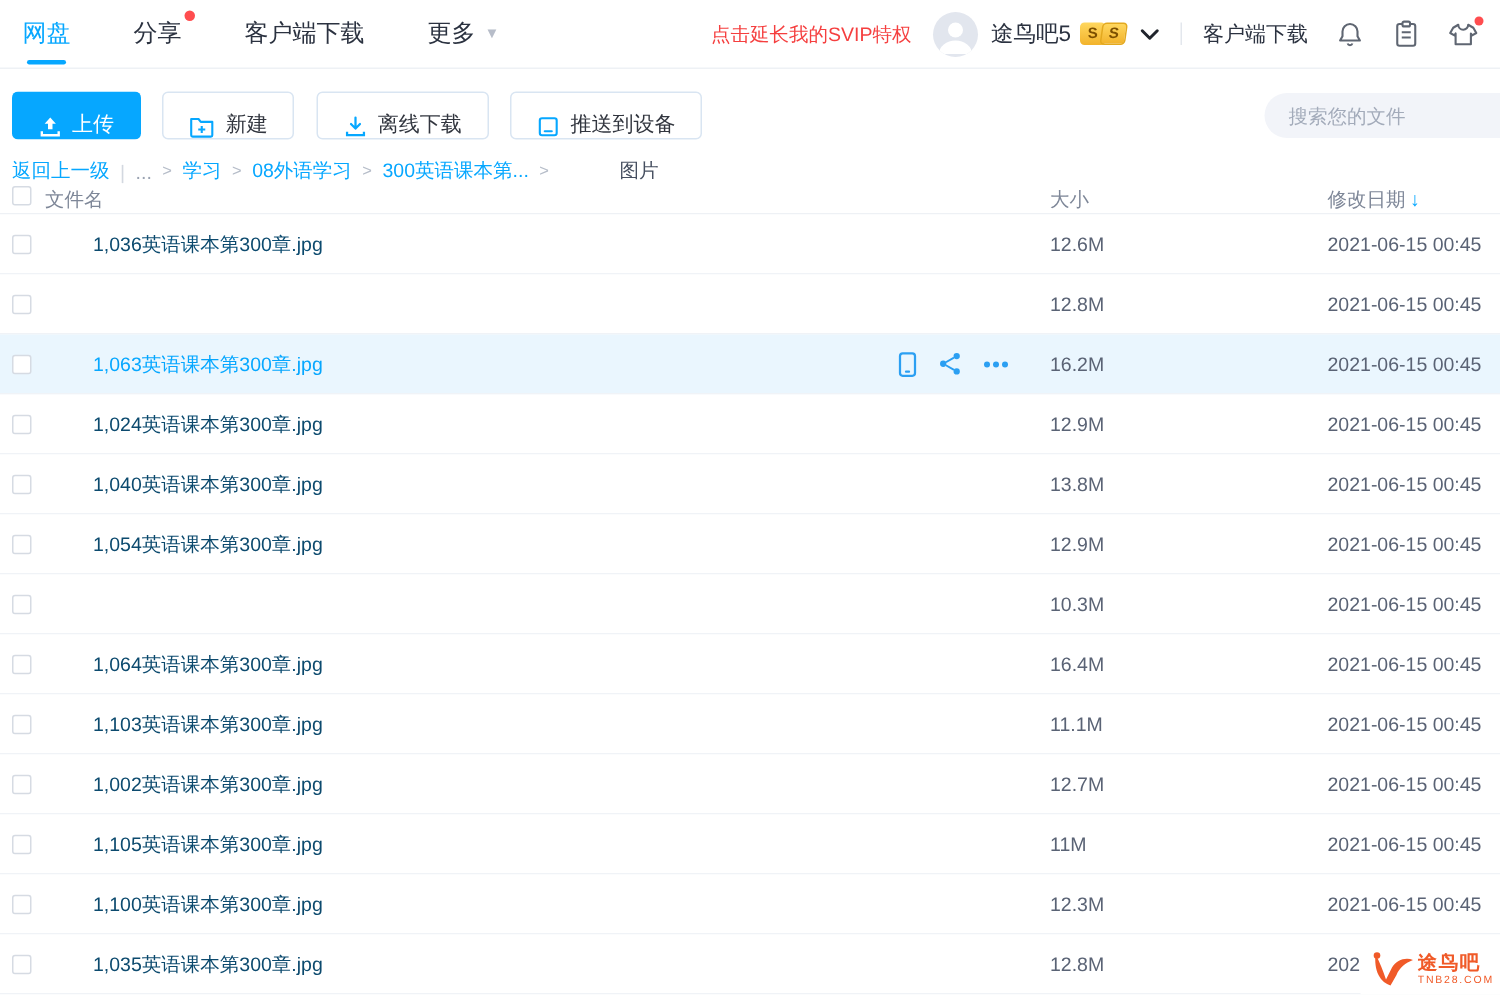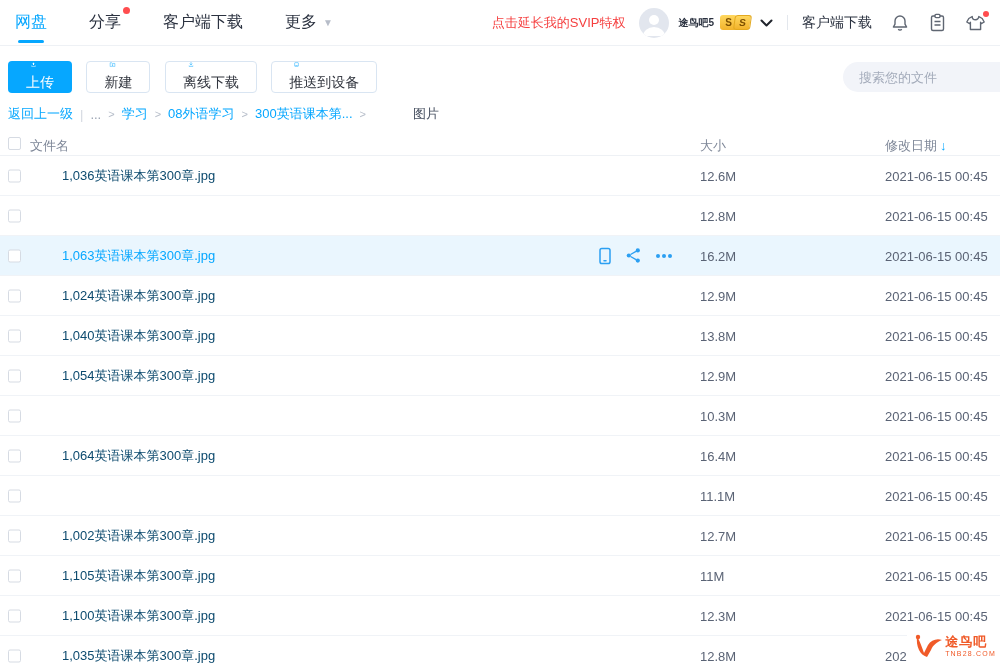--- a/index.html
+++ b/index.html
@@ -17,57 +17,57 @@
     transform:translateX(-50%); width:26px; height:3px; border-radius:2px; background:#06a7ff; }
   .red-dot { position:absolute; top:7px; right:-9px; width:7px; height:7px;
     border-radius:50%; background:#ff4d4f; }
   .nav-caret { margin-left:6px; color:#b7bdc9; font-size:10px; }
 
   .nav-right { display:flex; align-items:center; }
   .svip-link { color:#f53f3f; font-size:13px; cursor:pointer; }
   .avatar { width:30px; height:30px; border-radius:50%; background:#e2e6ee;
     margin:0 9px 0 14px; position:relative; overflow:hidden; flex:none; }
   .avatar svg { position:absolute; left:0; top:0; }
-  .username { font-size:10px; color:#2b3240;font-weight:bold; }
+  .username { font-size:15px; color:#2b3240; }
   .vip-badges { display:flex; margin-left:6px; }
   .vip-badge { width:17px; height:15px; border-radius:3px;
     background:linear-gradient(#ffd75e,#f2b32c); color:#7c4f00; font-size:10px;
     font-weight:bold; display:flex; align-items:center; justify-content:center; }
   .vip-badge.b2 { transform:skewX(-8deg); margin-left:-3px; border:1px solid #e3a91f; }
   .user-caret { margin:0 0 0 9px; display:flex; }
   .v-divider { width:1px; height:15px; background:#e3e7ed; margin:0 14px; }
   .client-dl { font-size:14px; color:#2b3240; }
   .hdr-icon { margin-left:18px; color:#5f6672; display:flex; position:relative; cursor:pointer; }
   .hdr-icon .red-dot { top:-2px; right:-3px; width:6px; height:6px; }
 
   
   .toolbar { position:relative; margin:15px 0 0 8px; height:32px; }
-  .btn { height:32px; border-radius:4px; display:inline-flex; align-items:flex-start;
+  .btn { height:32px; border-radius:4px; display:inline-flex; align-items:flex-end;
     gap:7px; font-size:14px; padding:0 17px; cursor:pointer; vertical-align:top;
-    margin-right:10px; border:1px solid transparent;flex-direction:column; }
+    margin-right:10px; border:1px solid transparent; }
   .btn-primary { background:#06a7ff; color:#fff; }
   .btn-outline { background:#fff; border-color:#d9e5f2; color:#32363f; }
   .btn-outline svg { color:#06a7ff; }
   .search-pill { position:absolute; top:1px; right:-30px; width:187px; height:30px;
     border-radius:16px; background:#f2f4f9; border:none; outline:none;
     padding:0 14px 0 16px; font-size:13px; color:#444;
     font-family:"Liberation Sans",sans-serif; }
   .search-pill::placeholder { color:#a3abba; }
 
   
   .breadcrumb { margin:12px 0 0 8px; font-size:13px; display:flex;
     align-items:center; gap:7px; white-space:nowrap; }
   .bc-link { color:#06a7ff; cursor:pointer; }
   .bc-sep { color:#b6bdc9; font-size:11px; }
   .bc-pipe { color:#d3d8e0; }
   .bc-ellipsis { color:#9aa3b2; }
   .bc-current { color:#454e5f;margin-left:40px; }
 
   
-  .thead { position:relative; height:20px; margin-top:13px; font-size:13px;
+  .thead { position:relative; height:20px; font-size:13px;
     color:#7e8798; border-bottom:1px solid #eef1f5; padding-bottom:10px; }
   .thead .cb { top:1px; transform:none; }
   .th-name { position:absolute; left:30px; top:1px; }
   .th-size { position:absolute; left:700px; top:1px; }
   .th-date { position:absolute; left:885px; top:1px; }
   .sort-arrow { color:#06a7ff; font-weight:bold; margin-left:3px; }
 
   .row { position:relative; height:40px; border-bottom:1px solid #f0f3f7;
     background:#fff; font-size:13px; }
   .row.highlighted { background:#eaf6fe; }
@@ -289,20 +289,21 @@
   <div class="row">
     <span class="cb"></span>
     <span class="cell-name">1,064英语课本第300章.jpg</span>
 
     <span class="cell-size">16.4M</span>
     <span class="cell-date">2021-06-15 00:45</span>
   </div>
 
   <div class="row">
     <span class="cb"></span>
+    <span class="cell-name">1,103英语课本第300章.jpg</span>
 
     <span class="cell-size">11.1M</span>
     <span class="cell-date">2021-06-15 00:45</span>
   </div>
 
   <div class="row">
     <span class="cb"></span>
     <span class="cell-name">1,002英语课本第300章.jpg</span>
 
     <span class="cell-size">12.7M</span>

